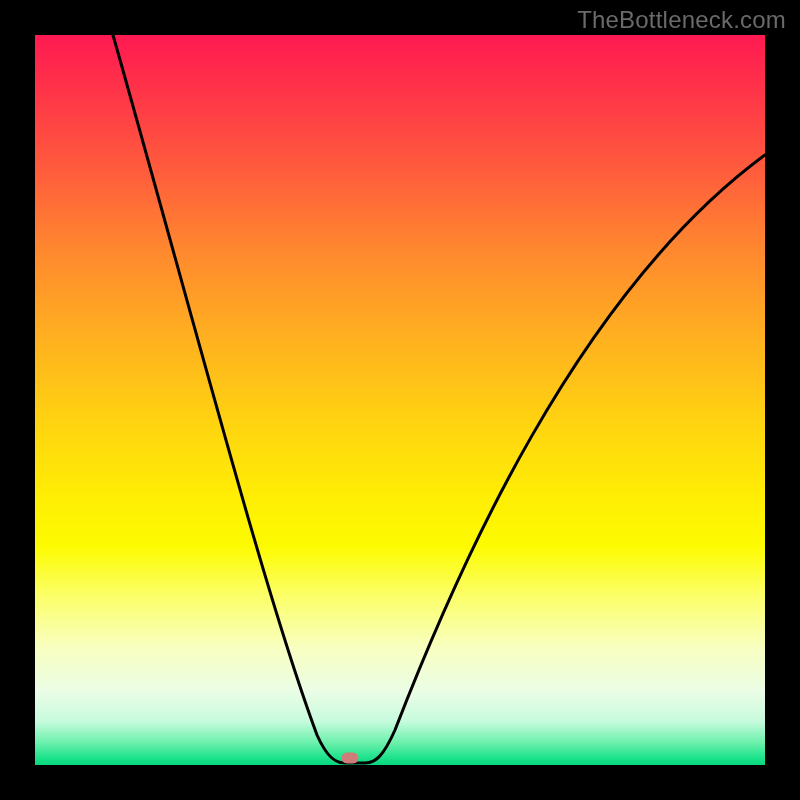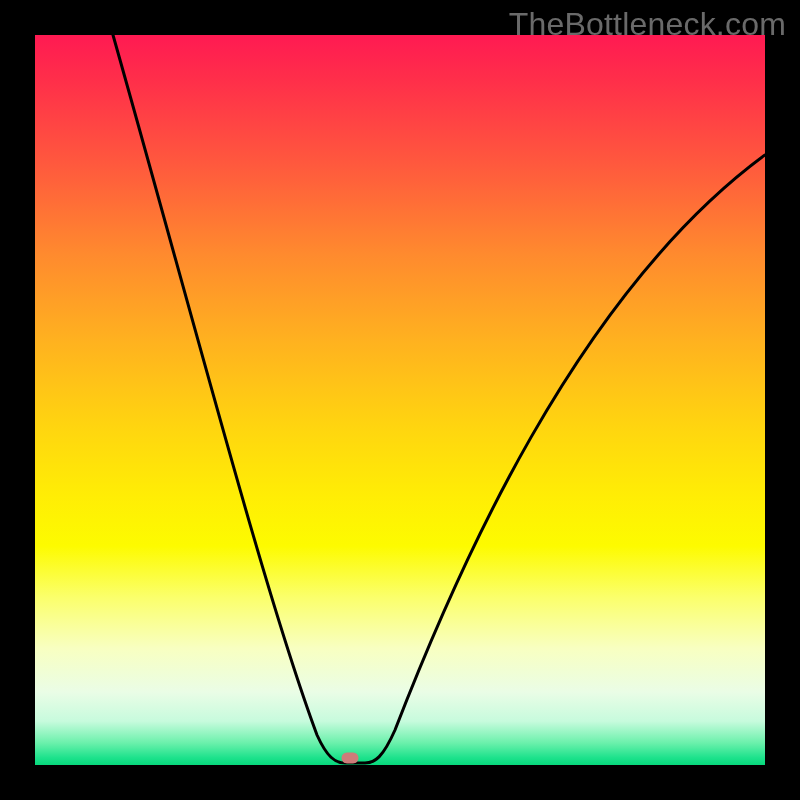--- a/index.html
+++ b/index.html
@@ -64,21 +64,21 @@
     width: 17px;
     height: 11px;
     border-radius: 6px;
     background: #cd7c79;
     transform: translate(-50%, -50%);
   }
   .attribution {
     position: absolute;
     top: 6px;
     right: 14px;
-    font-size: 32px;
+    font-size: 24px;
     font-weight: 500;
     color: #6a6a6a;
     letter-spacing: 0.2px;
     text-align: right;
   }
 </style>
 </head>
 <body>
 
 <div class="frame">

